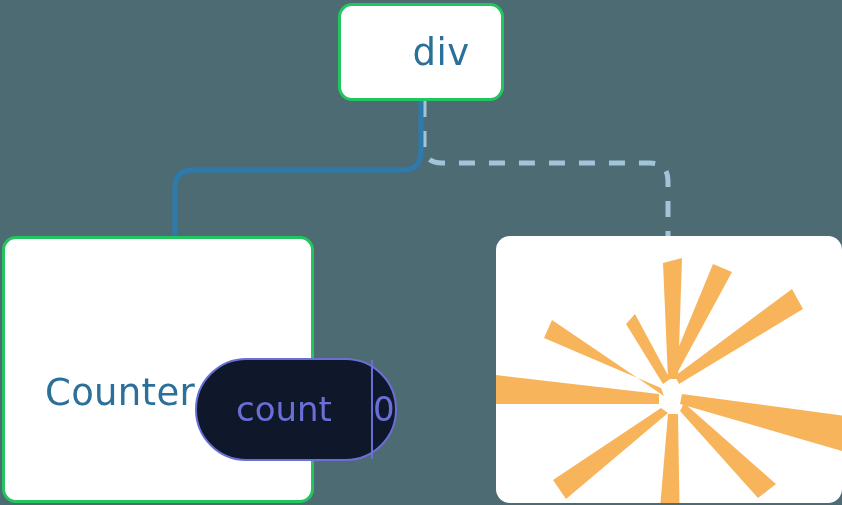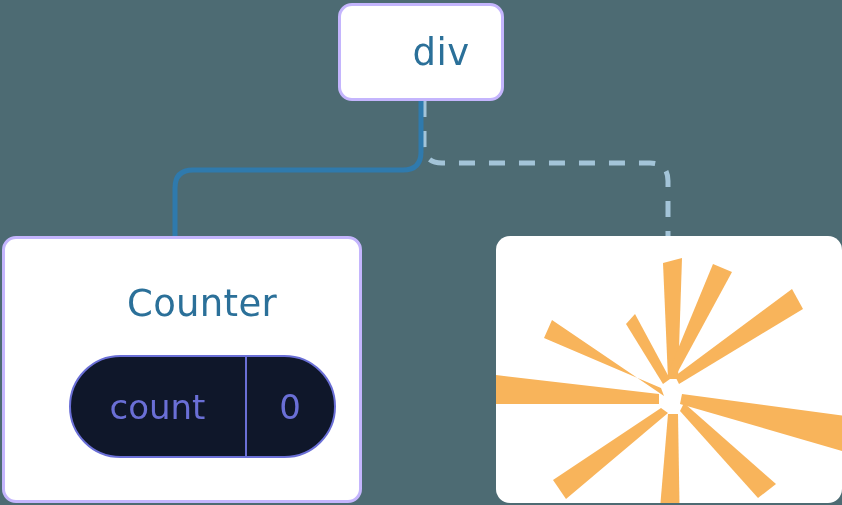--- a/index.html
+++ b/index.html
@@ -29,21 +29,21 @@
   }
 
   
   .node {
     position: absolute;
     background: #ffffff;
     box-sizing: border-box;
     border-radius: 14px;
   }
   .node.bordered {
-    border: 3px solid #c4b5fd;
+    border: 3px solid #22c55e;
     padding-left: 40px;
   }
 
   
   #node-div {
     left: 338px;
     top: 3px;
     width: 166px;
     height: 98px;
     display: flex;
@@ -54,26 +54,26 @@
     color: #2b7099;
     font-size: 37px;
     line-height: 1;
     letter-spacing: 0.5px;
   }
 
   
   #node-counter {
     left: 2px;
     top: 236px;
-    width: 360px;
+    width: 312px;
     height: 267px;
     border-bottom-left-radius: 14px;
     border-bottom-right-radius: 14px;
     display: flex;
-    flex-direction: column;
+    flex-direction: row;
     align-items: center;
     padding-top: 46px;
   }
   #node-counter .node-label {
     color: #2b7099;
     font-size: 37px;
     line-height: 1;
     letter-spacing: 0.3px;
   }
 

